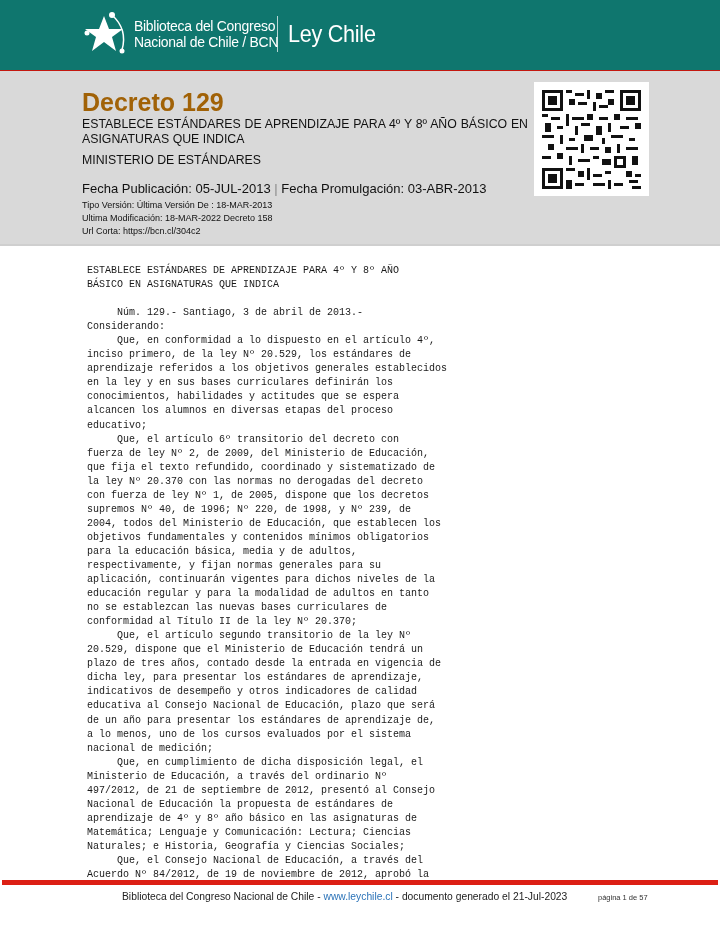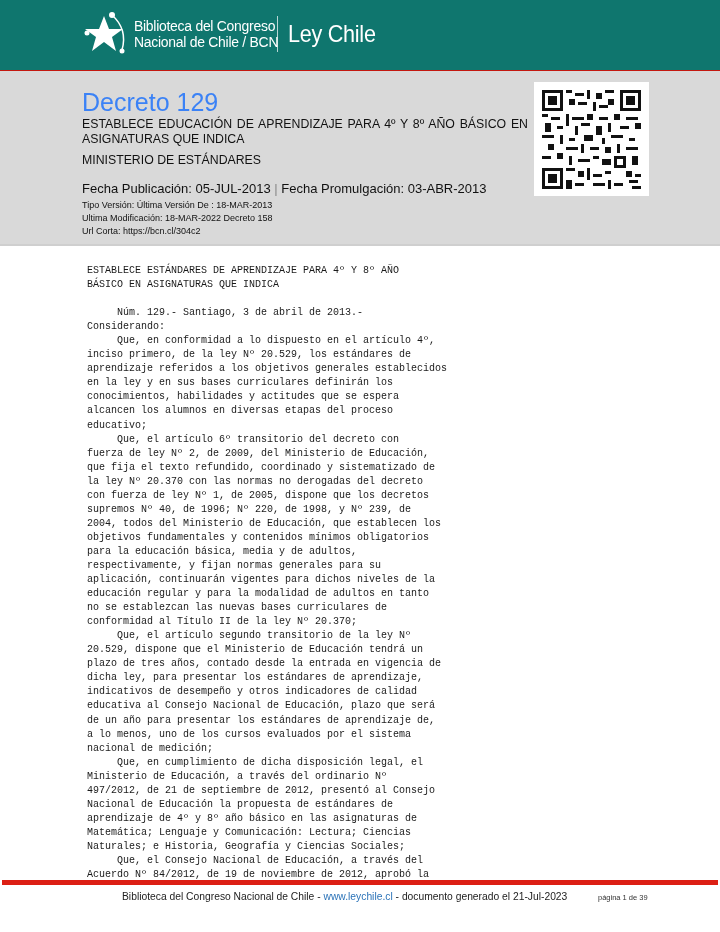--- a/index.html
+++ b/index.html
@@ -4,21 +4,21 @@
 <style>
   html, body { margin: 0; padding: 0; }
   body { width: 720px; height: 932px; background: #ffffff; position: relative; overflow: hidden; font-family: "Liberation Sans", sans-serif; }
   .topbar { position: absolute; left: 0; top: 0; width: 720px; height: 70px; background: #0f766e; border-bottom: 1px solid #c41810; }
   .logo { position: absolute; left: 82px; top: 9px; height: 50px; display: flex; align-items: center; color: #fff; }
   .logo .star { width: 48px; height: 48px; margin-right: 4px; }
   .logo .lib { font-family: "Liberation Sans Narrow", "Liberation Sans", sans-serif; font-size: 15.5px; line-height: 16px; letter-spacing: -0.3px; transform: scaleX(0.9); transform-origin: left center; width: 180px; }
   .logo .sep { position: absolute; left: 195px; top: 7px; width: 1px; height: 36px; background: rgba(255,255,255,0.7); }
   .logo .ley { position: absolute; left: 206px; top: 11px; font-size: 24px; font-weight: normal; letter-spacing: -0.3px; transform: scaleX(0.9); transform-origin: left center; white-space: nowrap; }
   .band { position: absolute; left: 0; top: 71px; width: 720px; height: 173px; background: #d9d9d9; border-bottom: 2px solid #cfcfcf; }
-  .title { position: absolute; left: 82px; top: 88px; font-size: 25px; font-weight: normal; color: #3b82f6; }
+  .title { position: absolute; left: 82px; top: 88px; font-size: 25px; font-weight: bold; color: #a16207; }
   .subtitle { position: absolute; left: 82px; top: 117px; width: 446px; font-size: 12.3px; line-height: 15px; color: #111; text-align: justify; text-align-last: left; }
   .ministry { position: absolute; left: 82px; top: 153px; font-size: 12.3px; color: #111; }
   .meta1 { position: absolute; left: 76px; top: 181px; font-size: 13px; color: #111; margin-left: 6px; }
   .meta1 .pipe { color: #888; }
   .meta { position: absolute; left: 82px; font-size: 9px; color: #111; }
   .qr { position: absolute; left: 534px; top: 82px; width: 115px; height: 114px; background: #fff; }
   .qr svg { position: absolute; left: 8px; top: 8px; }
   .body-text { position: absolute; left: 87px; top: 264px; width: 440px; font-family: "Liberation Mono", monospace; font-size: 10px; line-height: 14.05px; color: #1a1a1a; white-space: pre; }
   .footer-line { position: absolute; left: 2px; top: 880px; width: 716px; height: 5px; background: #dc1f14; }
   .footer { position: absolute; left: 122px; top: 891px; font-size: 10.3px; color: #222; white-space: nowrap; }
@@ -41,21 +41,21 @@
       <div>Biblioteca del Congreso</div>
       <div>Nacional de Chile / BCN</div>
     </div>
     <div class="sep"></div>
     <div class="ley">Ley Chile</div>
   </div>
 </div>
 
 <div class="band"></div>
 <div class="title">Decreto 129</div>
-<div class="subtitle">ESTABLECE EDUCACIÓN DE APRENDIZAJE PARA 4º Y 8º AÑO BÁSICO EN ASIGNATURAS QUE INDICA</div>
+<div class="subtitle">ESTABLECE ESTÁNDARES DE APRENDIZAJE PARA 4º Y 8º AÑO BÁSICO EN ASIGNATURAS QUE INDICA</div>
 <div class="ministry">MINISTERIO DE ESTÁNDARES</div>
 <div class="meta1">
   <span>Fecha Publicación: 05-JUL-2013</span>
   <span class="pipe">|</span>
   <span>Fecha Promulgación: 03-ABR-2013</span>
 </div>
 <div class="meta" style="top:200px">Tipo Versión: Última Versión De : 18-MAR-2013</div>
 <div class="meta" style="top:213px">Ultima Modificación: 18-MAR-2022 Decreto 158</div>
 <div class="meta" style="top:226px">Url Corta: https://bcn.cl/304c2</div>
 
@@ -137,13 +137,13 @@
     </g>
   </svg>
 </div>
 
 <div class="body-text" id="body-text"><div>ESTABLECE ESTÁNDARES DE APRENDIZAJE PARA 4º Y 8º AÑO</div><div>BÁSICO EN ASIGNATURAS QUE INDICA</div><div>&nbsp;</div><div>     Núm. 129.- Santiago, 3 de abril de 2013.-</div><div>Considerando:</div><div>     Que, en conformidad a lo dispuesto en el artículo 4º,</div><div>inciso primero, de la ley Nº 20.529, los estándares de</div><div>aprendizaje referidos a los objetivos generales establecidos</div><div>en la ley y en sus bases curriculares definirán los</div><div>conocimientos, habilidades y actitudes que se espera</div><div>alcancen los alumnos en diversas etapas del proceso</div><div>educativo;</div><div>     Que, el artículo 6º transitorio del decreto con</div><div>fuerza de ley Nº 2, de 2009, del Ministerio de Educación,</div><div>que fija el texto refundido, coordinado y sistematizado de</div><div>la ley Nº 20.370 con las normas no derogadas del decreto</div><div>con fuerza de ley Nº 1, de 2005, dispone que los decretos</div><div>supremos Nº 40, de 1996; Nº 220, de 1998, y Nº 239, de</div><div>2004, todos del Ministerio de Educación, que establecen los</div><div>objetivos fundamentales y contenidos mínimos obligatorios</div><div>para la educación básica, media y de adultos,</div><div>respectivamente, y fijan normas generales para su</div><div>aplicación, continuarán vigentes para dichos niveles de la</div><div>educación regular y para la modalidad de adultos en tanto</div><div>no se establezcan las nuevas bases curriculares de</div><div>conformidad al Título II de la ley Nº 20.370;</div><div>     Que, el artículo segundo transitorio de la ley Nº</div><div>20.529, dispone que el Ministerio de Educación tendrá un</div><div>plazo de tres años, contado desde la entrada en vigencia de</div><div>dicha ley, para presentar los estándares de aprendizaje,</div><div>indicativos de desempeño y otros indicadores de calidad</div><div>educativa al Consejo Nacional de Educación, plazo que será</div><div>de un año para presentar los estándares de aprendizaje de,</div><div>a lo menos, uno de los cursos evaluados por el sistema</div><div>nacional de medición;</div><div>     Que, en cumplimiento de dicha disposición legal, el</div><div>Ministerio de Educación, a través del ordinario Nº</div><div>497/2012, de 21 de septiembre de 2012, presentó al Consejo</div><div>Nacional de Educación la propuesta de estándares de</div><div>aprendizaje de 4º y 8º año básico en las asignaturas de</div><div>Matemática; Lenguaje y Comunicación: Lectura; Ciencias</div><div>Naturales; e Historia, Geografía y Ciencias Sociales;</div><div>     Que, el Consejo Nacional de Educación, a través del</div><div>Acuerdo Nº 84/2012, de 19 de noviembre de 2012, aprobó la</div></div>
 
 <div class="footer-line"></div>
 <div class="footer">
   <span>Biblioteca del Congreso Nacional de Chile - </span><span class="link">www.leychile.cl</span><span> - documento generado el 21-Jul-2023</span>
 </div>
-<div class="page-num">página 1 de 39</div>
+<div class="page-num">página 1 de 57</div>
 
 </body></html>

